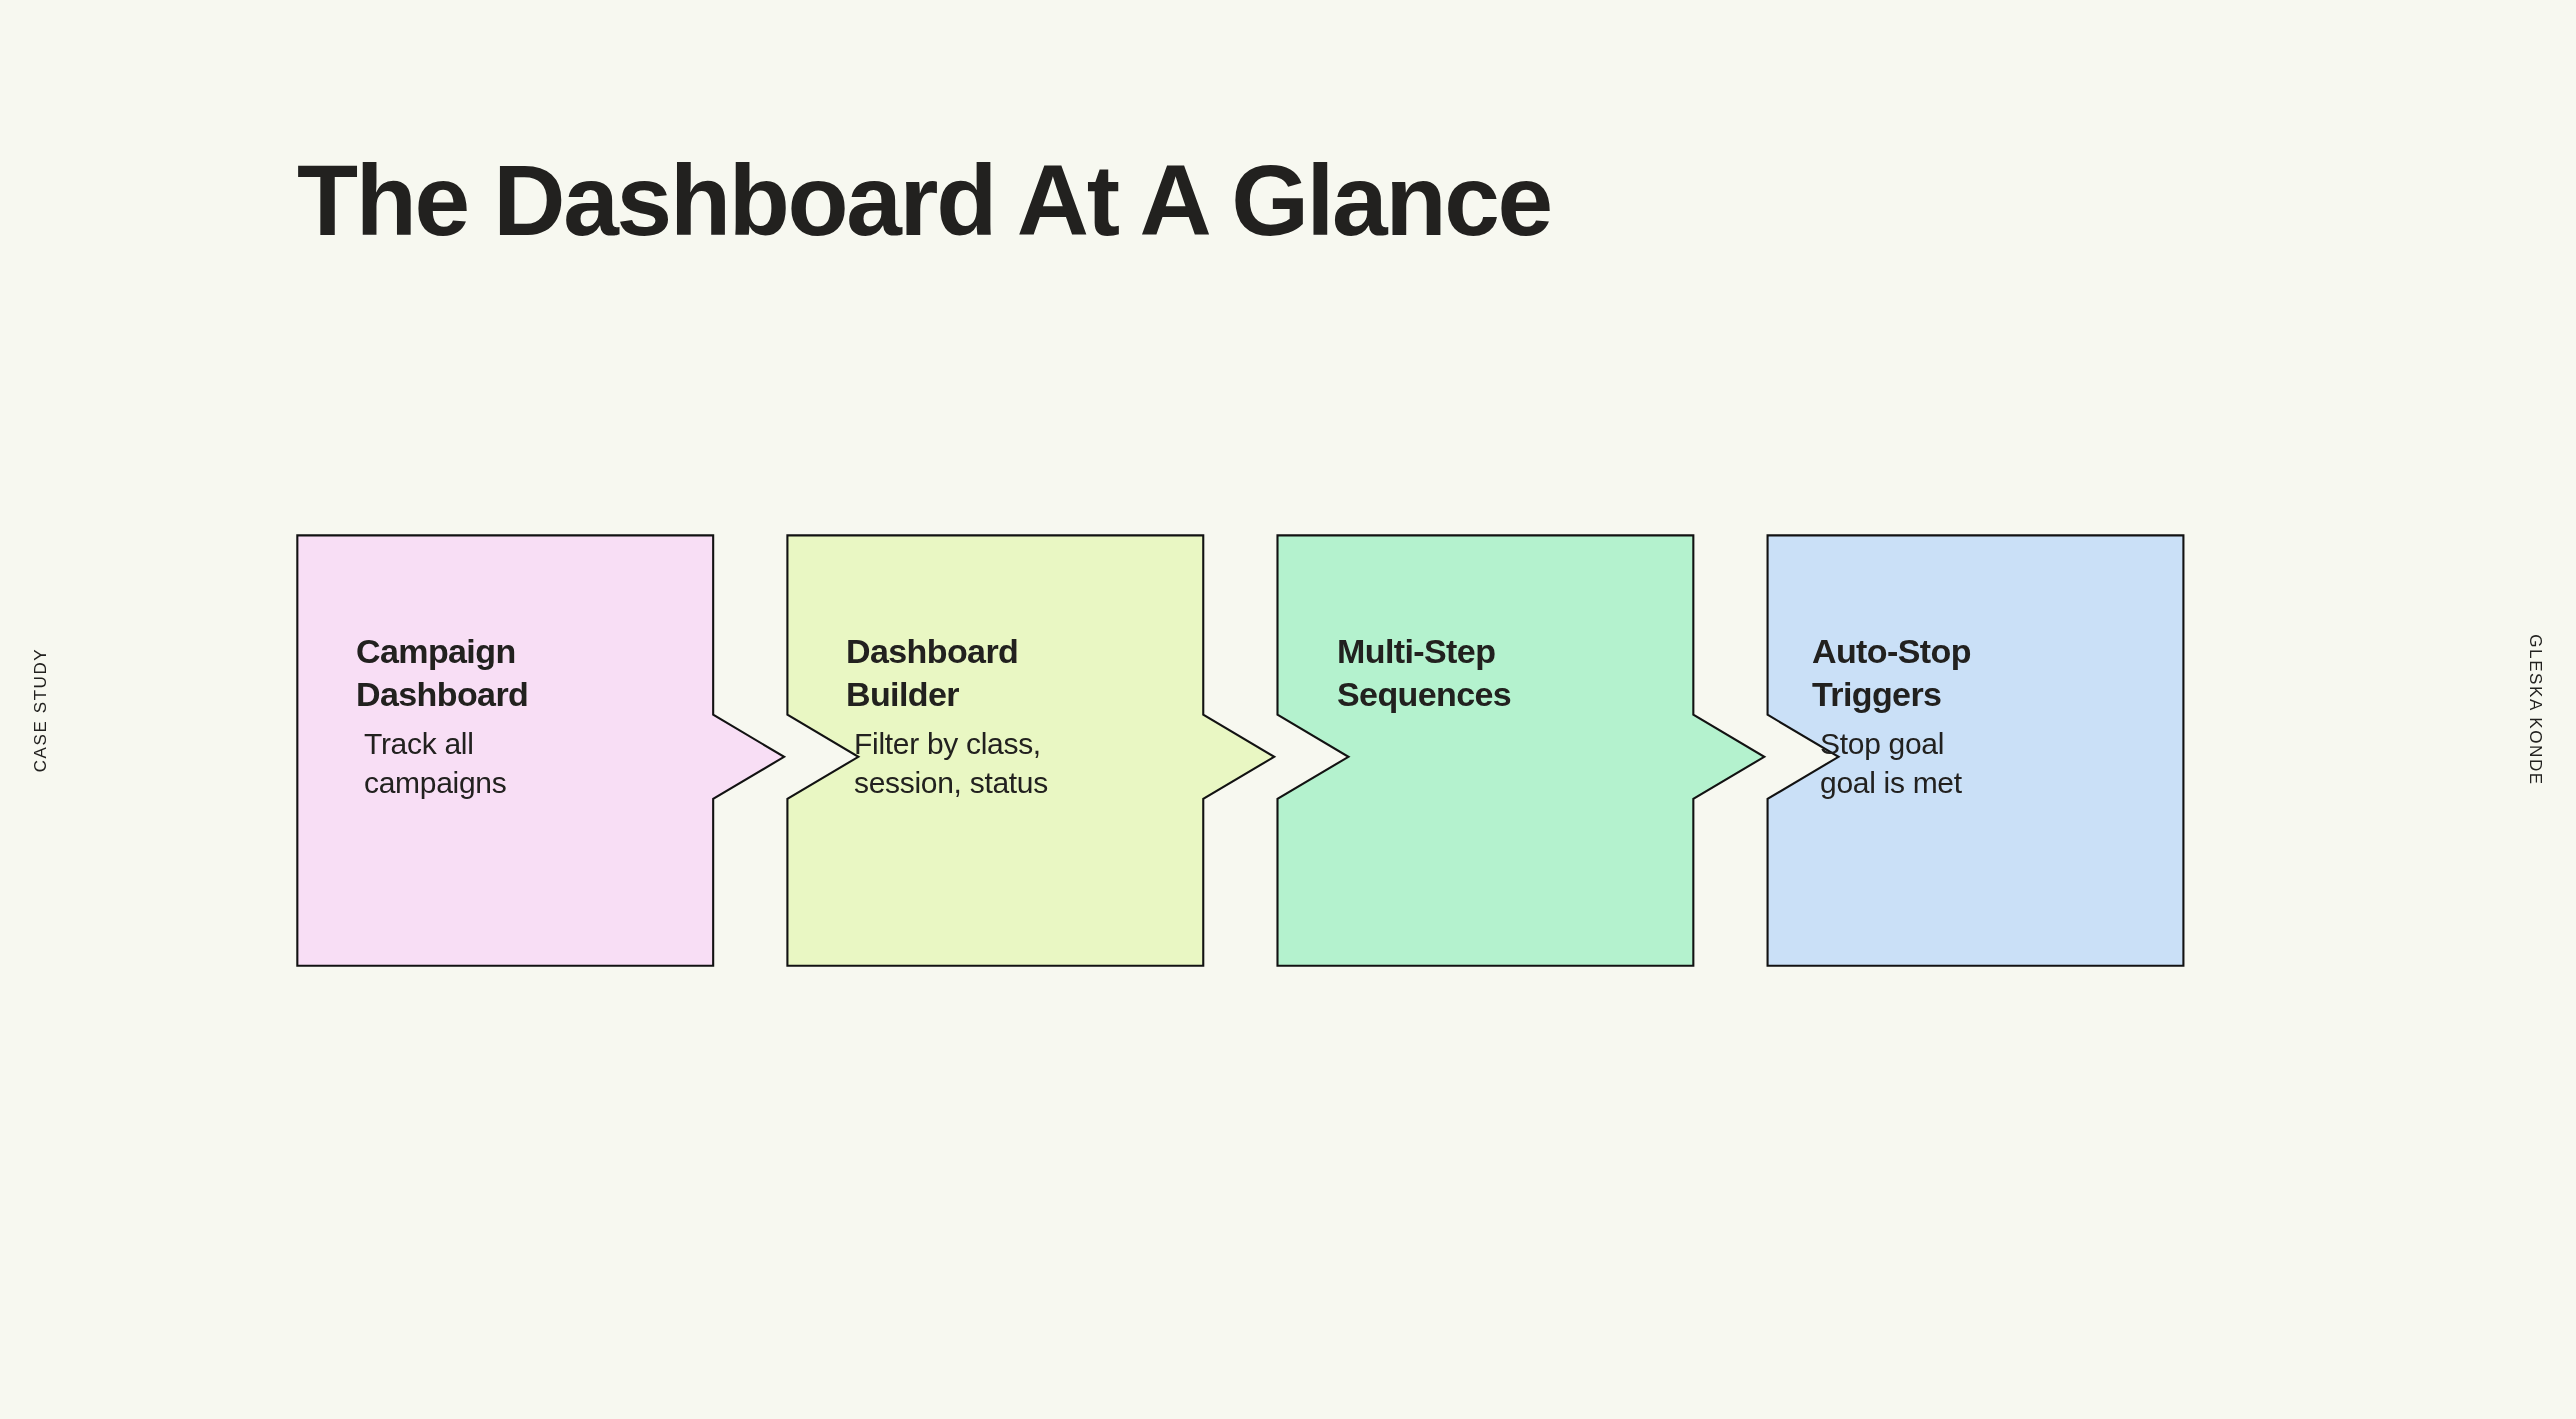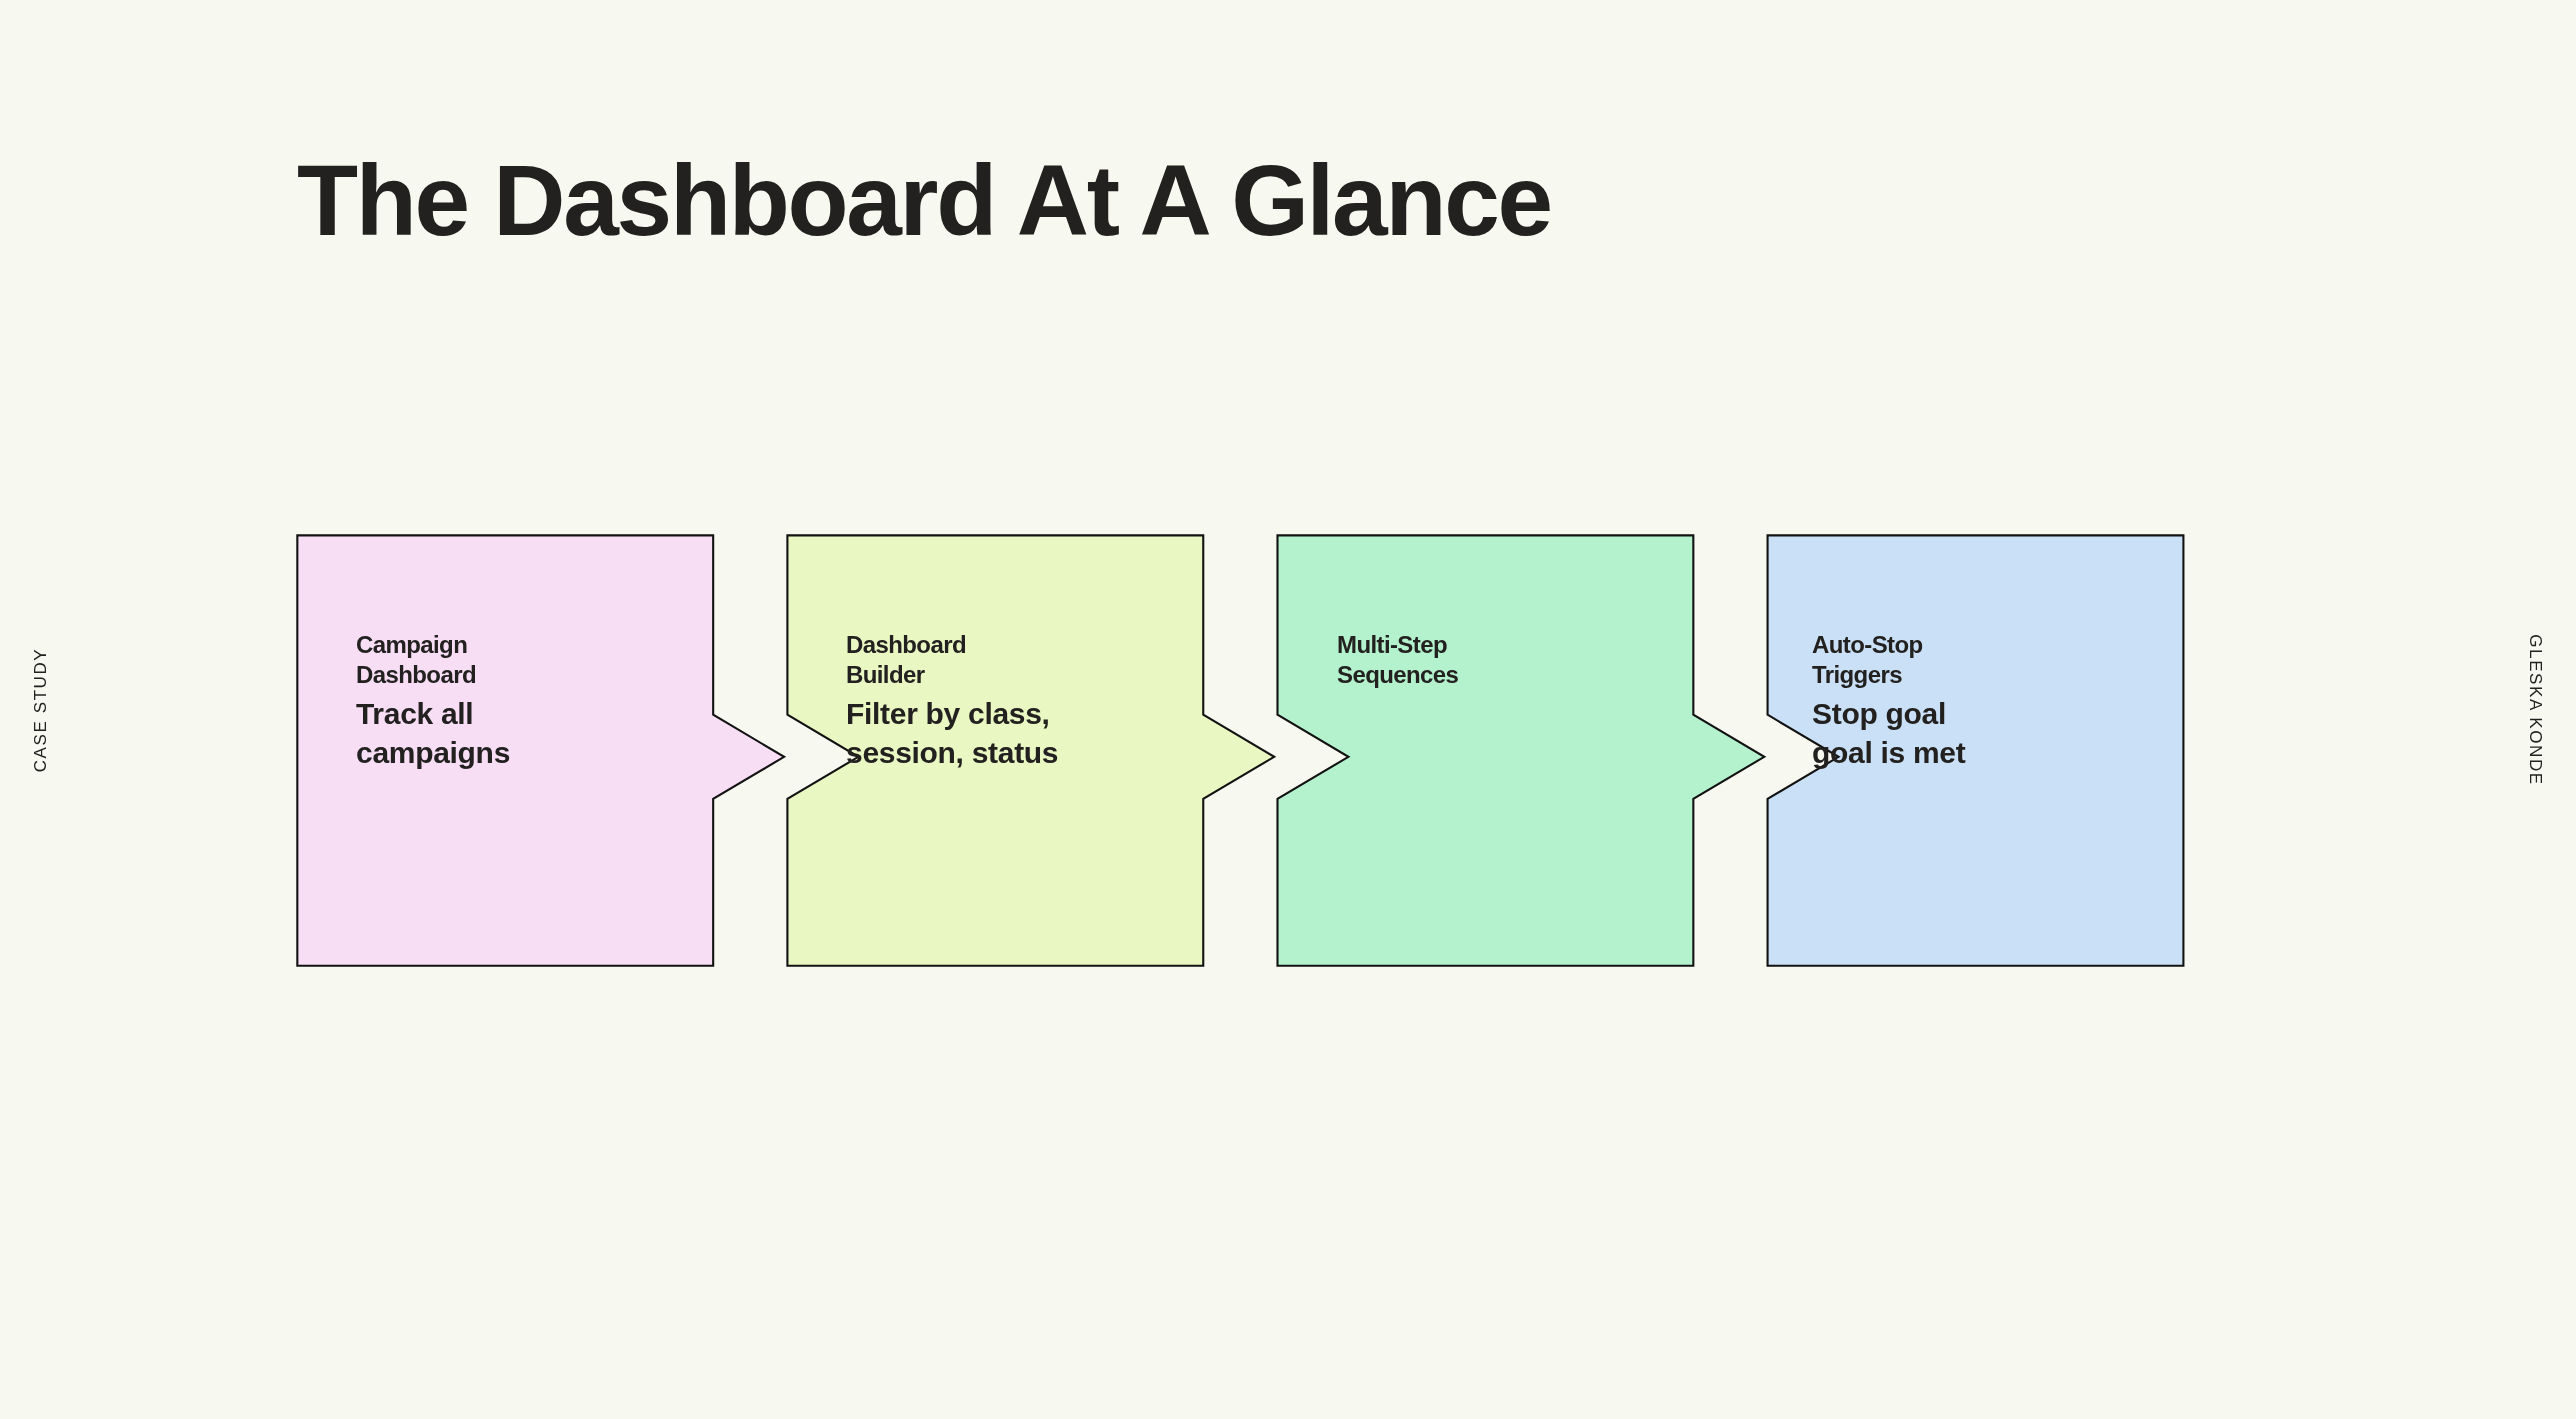--- a/index.html
+++ b/index.html
@@ -82,33 +82,33 @@
     stroke-width: 3.2;
     stroke-linejoin: miter;
   }
 
   
   .card-text {
     position: absolute;
     color: #22211F;
   }
   .card-title {
-    font-size: 24px;
+    font-size: 34px;
     font-weight: 700;
     line-height: 1.26;
     letter-spacing: -0.6px;
     margin: 0 0 4px 0;
     white-space: pre-line;
   }
   .card-desc {
     font-size: 30px;
-    font-weight: 700;
+    font-weight: 400;
     line-height: 1.3;
     letter-spacing: -0.3px;
-    margin: 0;
+    margin: 8px;
     white-space: pre-line;
   }
 </style>
 </head>
 <body>
 
 <div class="slide">
 
   <div class="side-label side-label-left">CASE STUDY</div>
 

